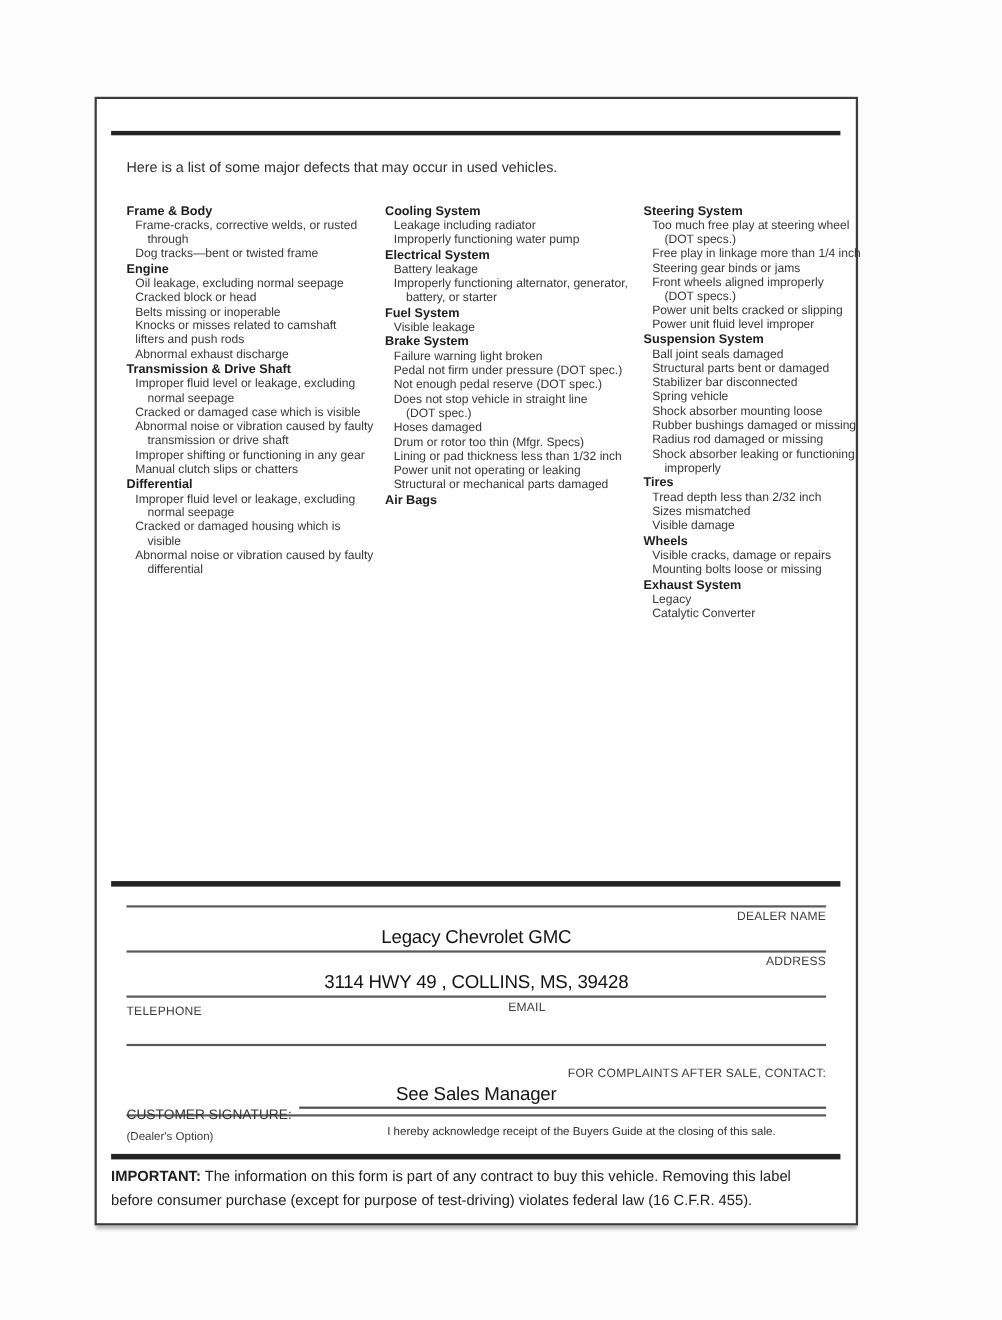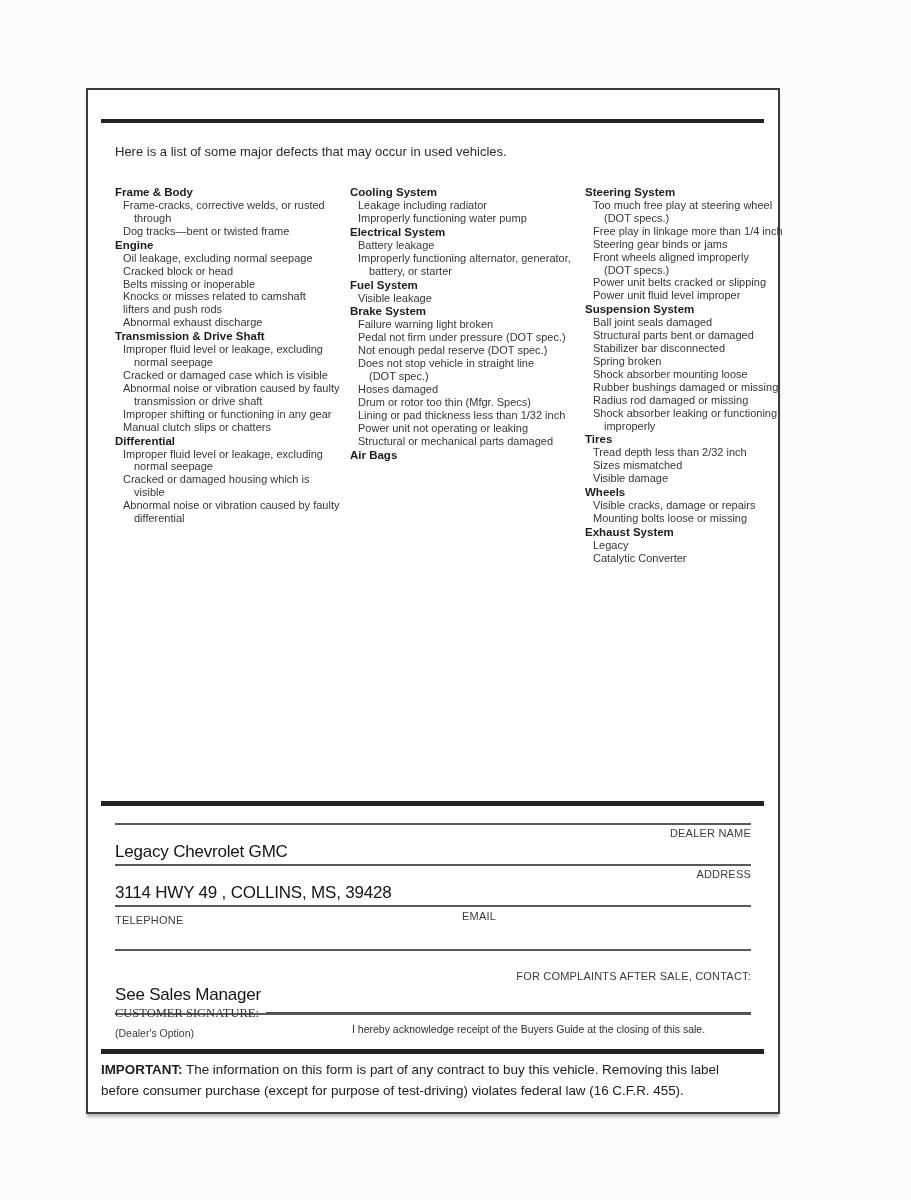--- a/index.html
+++ b/index.html
@@ -26,32 +26,32 @@
   .sec-title{font-weight:bold;font-size:11.5px;color:#1d1d1d;line-height:14px;margin-top:0;}
   .defect-section:first-child .sec-title{margin-top:0;}
   .defect-item{
     font-size:11px;line-height:12.9px;color:#373737;
     white-space:pre;padding-left:19px;text-indent:-11px;
   }
 
   .dealer{position:absolute;left:27px;right:27px;top:733px;}
   .field-row{border-top:2px solid #5a5a5a;padding-top:2px;height:37px;box-sizing:content-box;}
   .field-label{font-size:11px;color:#3c3c3c;letter-spacing:.2px;line-height:13px;text-align:right;}
-  .field-value{font-size:17px;color:#141414;letter-spacing:-.2px;line-height:21px;margin-top:1px;}
+  .field-value{font-size:17px;color:#141414;letter-spacing:-.2px;line-height:21px;margin-top:1px;text-align:center;}
   .tel-row{border-top:2px solid #5a5a5a;padding-top:3px;position:relative;height:28px;}
   .email-label{position:absolute;left:347px;top:3px;}
 
   .complaints{
     position:absolute;left:27px;right:27px;top:859px;
     border-top:2px solid #5a5a5a;border-bottom:2px solid #5a5a5a;
     padding:19px 0 8px;
   }
 
   .signature{position:absolute;left:27px;right:27px;top:916px;}
-  .sig-row{display:flex;align-items:center;font-family:Liberation Serif, serif;}
+  .sig-row{display:flex;align-items:flex-start;}
   .sig-label{font-size:12.5px;color:#333333;line-height:15px;white-space:nowrap;}
   .sig-line{flex:1;border-bottom:2px solid #4f4f4f;margin-left:7px;margin-bottom:2px;height:0;}
   .sig-sub{position:relative;margin-top:2px;height:14px;}
   .sig-option{font-size:10.5px;color:#3c3c3c;}
   .sig-ack{position:absolute;left:237px;top:0;font-size:10.5px;color:#2f2f2f;}
 
   .important{
     position:absolute;left:13px;right:18px;top:969px;
     font-size:13.4px;line-height:1.58;color:#212121;
   }
@@ -146,21 +146,21 @@
           <div class="defect-item">Front wheels aligned improperly
 (DOT specs.)</div>
           <div class="defect-item">Power unit belts cracked or slipping</div>
           <div class="defect-item">Power unit fluid level improper</div>
         </div>
         <div class="defect-section">
           <div class="sec-title">Suspension System</div>
           <div class="defect-item">Ball joint seals damaged</div>
           <div class="defect-item">Structural parts bent or damaged</div>
           <div class="defect-item">Stabilizer bar disconnected</div>
-          <div class="defect-item">Spring broken</div>
+          <div class="defect-item">Spring vehicle</div>
           <div class="defect-item">Shock absorber mounting loose</div>
           <div class="defect-item">Rubber bushings damaged or missing</div>
           <div class="defect-item">Radius rod damaged or missing</div>
           <div class="defect-item">Shock absorber leaking or functioning
 improperly</div>
         </div>
         <div class="defect-section">
           <div class="sec-title">Tires</div>
           <div class="defect-item">Tread depth less than 2/32 inch</div>
           <div class="defect-item">Sizes mismatched</div>

